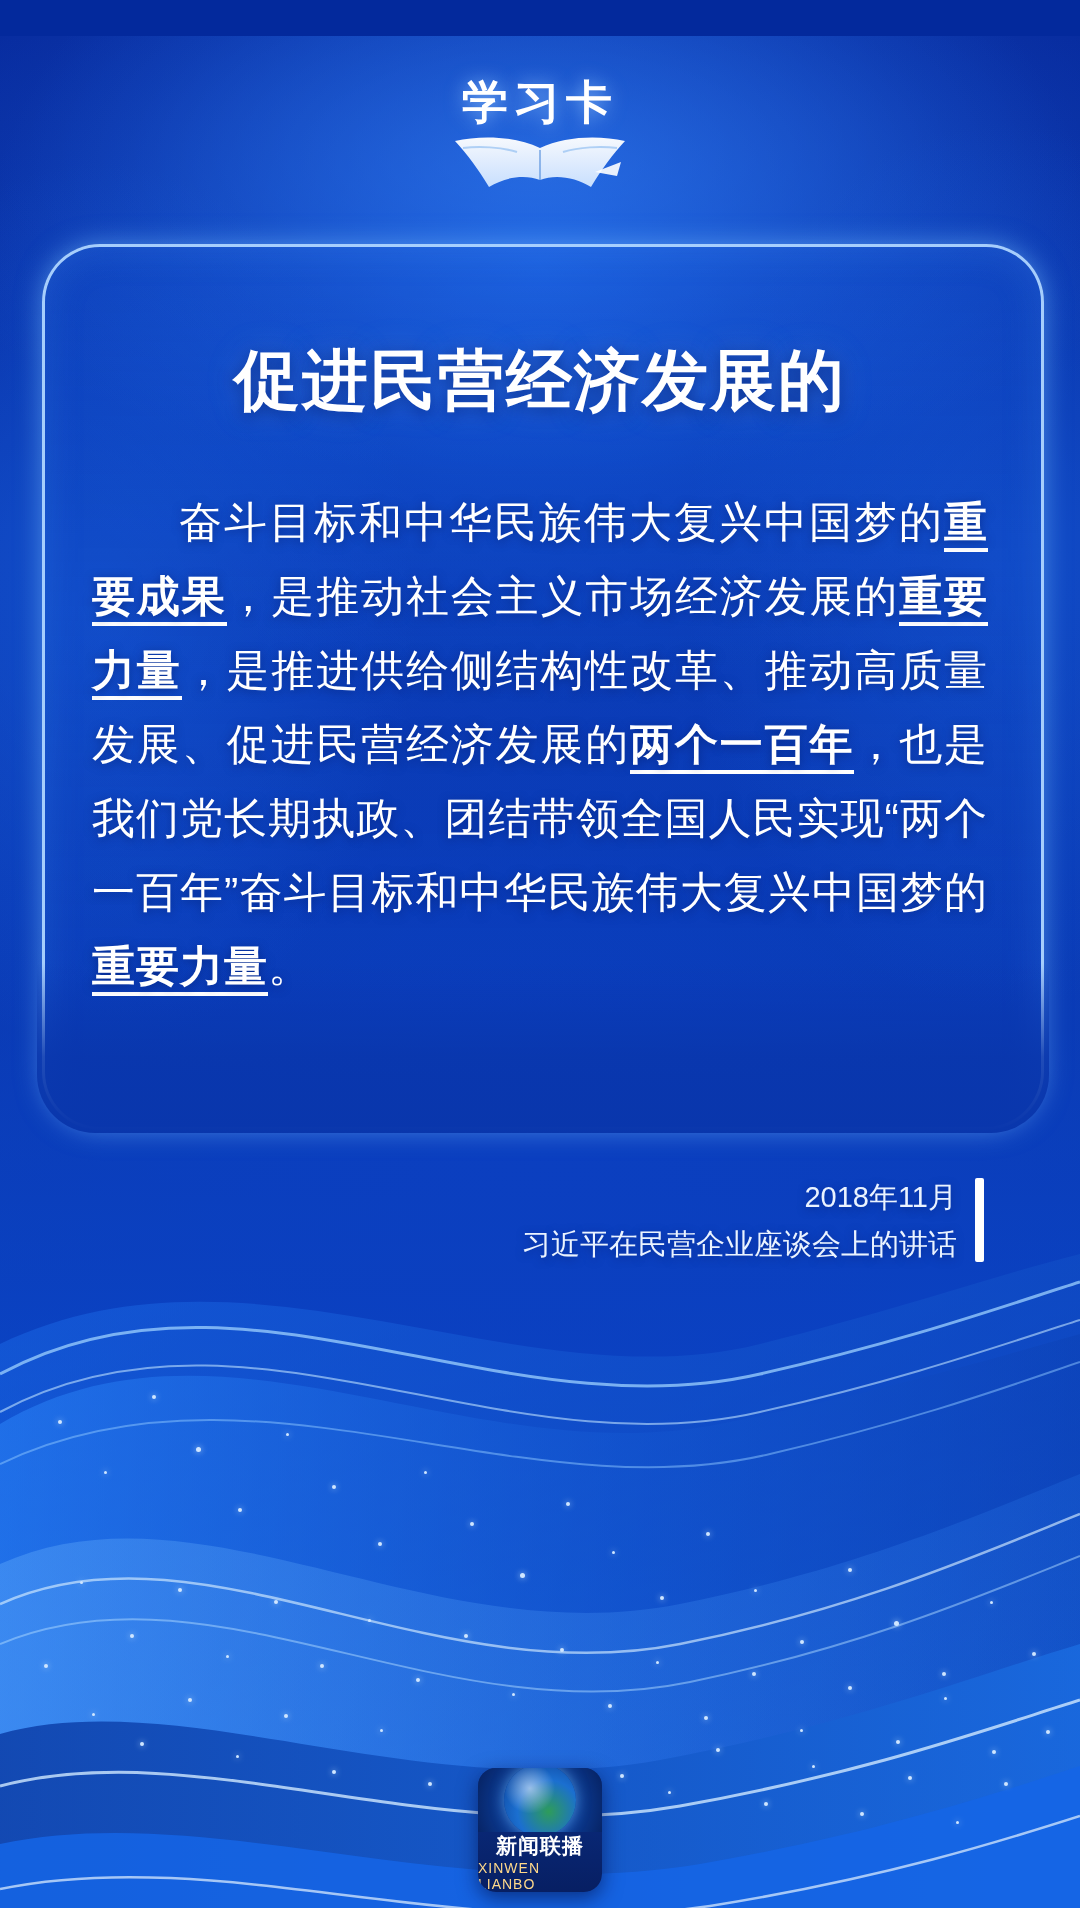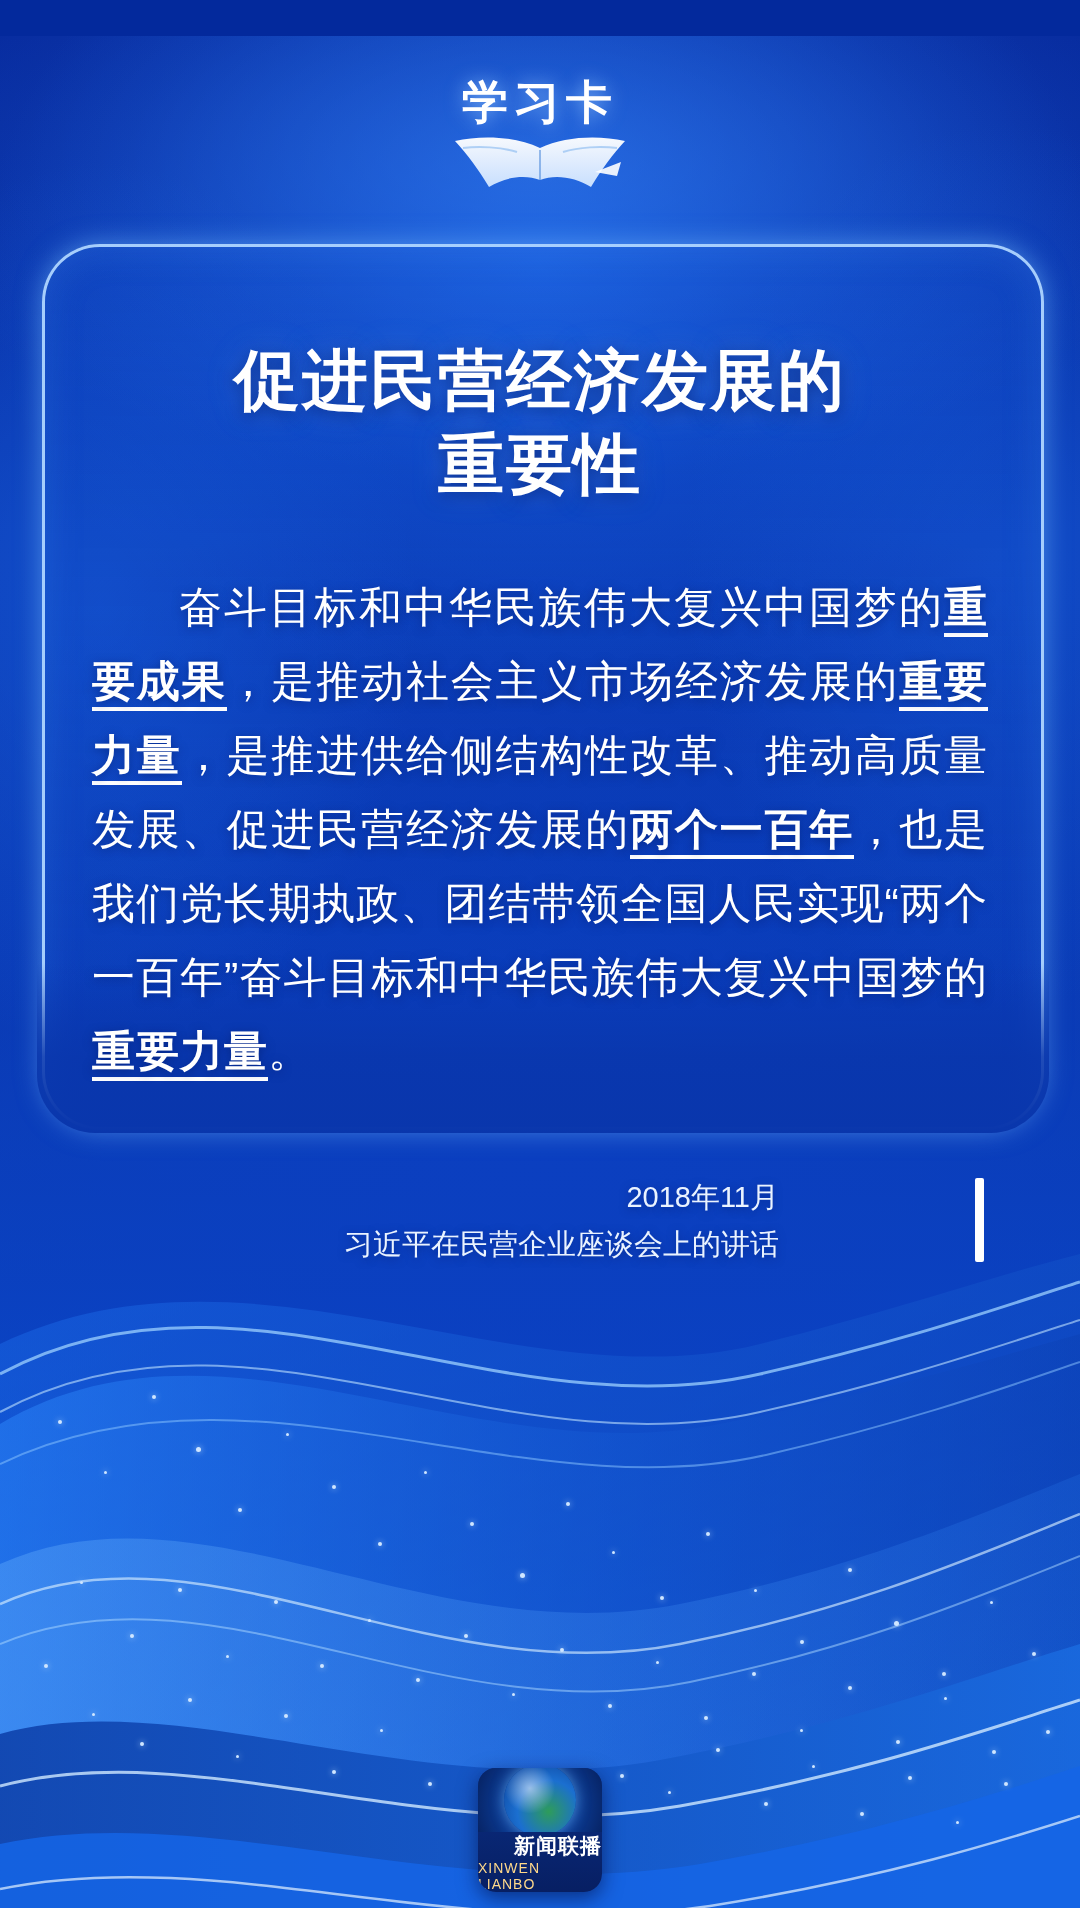--- a/index.html
+++ b/index.html
@@ -146,21 +146,21 @@
   }
 
   
   .attribution {
     position: absolute;
     right: 96px;
     top: 1138px;
     width: 640px;
     display: flex;
     align-items: stretch;
-    justify-content: space-between;
+    justify-content: flex-end;
     gap: 18px;
   }
   .attr-lines {
     text-align: right;
     color: #eaf3ff;
     font-size: 29px;
     line-height: 1.62;
     text-shadow: 0 2px 8px rgba(0,25,100,0.5);
   }
   .attr-bar {
@@ -206,21 +206,21 @@
     transform: translateX(-50%);
     bottom: 52px;
     width: 124px;
     height: 124px;
     border-radius: 18px;
     overflow: hidden;
     background: linear-gradient(180deg, #0b2f86 0%, #071f63 100%);
     box-shadow: 0 6px 20px rgba(0,15,70,0.6);
     display: flex;
     flex-direction: column;
-    align-items: flex-end;
+    align-items: center;
     justify-content: flex-start;
   }
   .badge-globe {
     width: 124px;
     height: 78px;
     position: relative;
     background: radial-gradient(circle at 50% 58%, #1d6fd6 0%, #0c3f9c 45%, #06205e 100%);
     overflow: hidden;
   }
   .badge-globe .earth {
@@ -278,21 +278,20 @@
         <path d="M150 40 L176 30 L172 44 Z" fill="#ffffff" opacity="0.9"></path>
       </svg>
     </div>
   </div>
 
   <div class="card-frame"></div>
 
   <div class="content">
     <div class="title">
       <span class="line">促进民营经济发展的</span>
-      <span class="line">重要性</span>
     </div>
 
     <div class="body-text">
       <span class="indent"></span><span>奋斗目标和中华民族伟大复兴中国梦的</span><span class="hl">重要成果</span><span>，是推动社会主义市场经济发展的</span><span class="hl">重要力量</span><span>，是推进供给侧结构性改革、推动高质量发展、促进民营经济发展的</span><span class="hl">两个一百年</span><span>，也是我们党长期执政、团结带领全国人民实现“两个一百年”奋斗目标和中华民族伟大复兴中国梦的</span><span class="hl">重要力量</span><span>。</span>
     </div>
   </div>
 
   <div class="attribution">
     <div class="attr-lines">
       <div>2018年11月</div>

